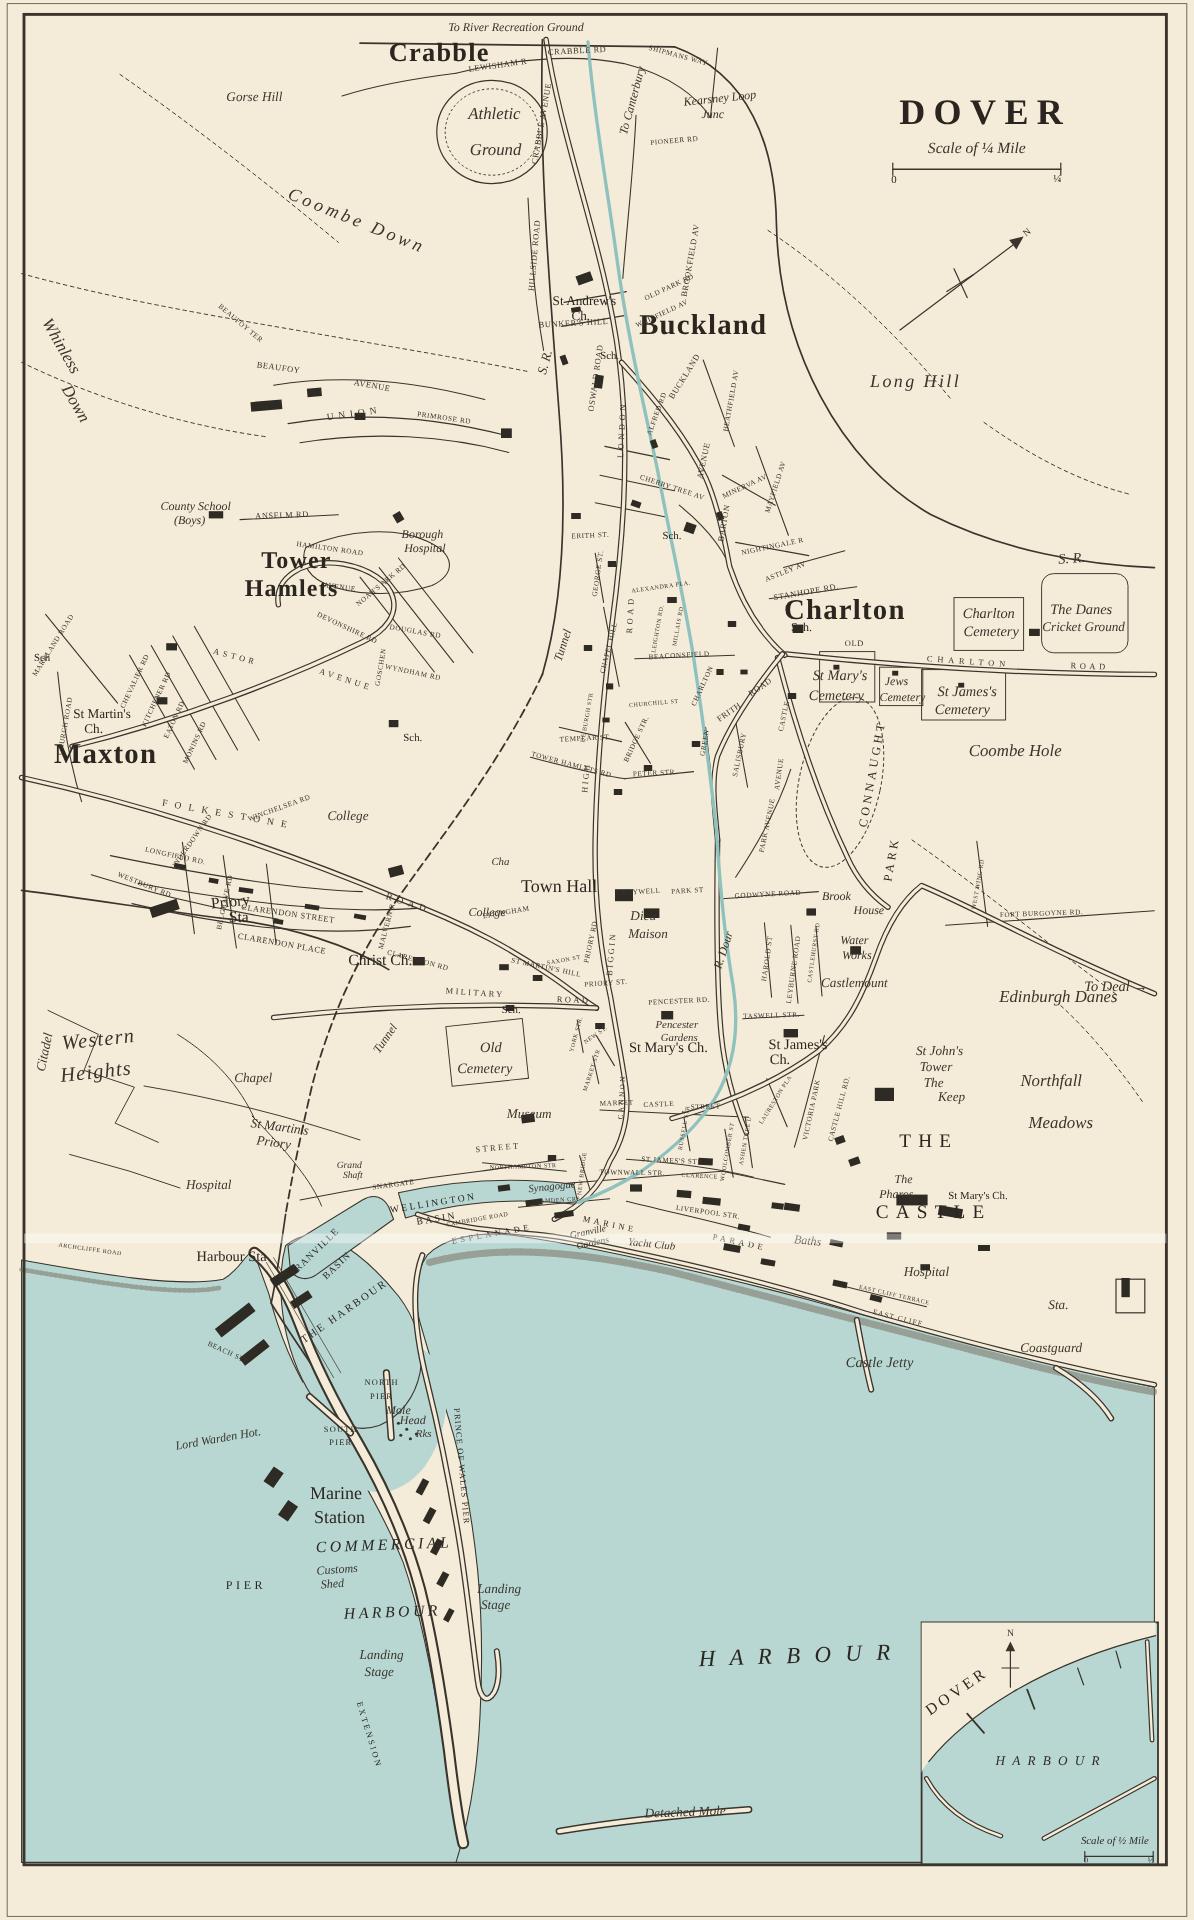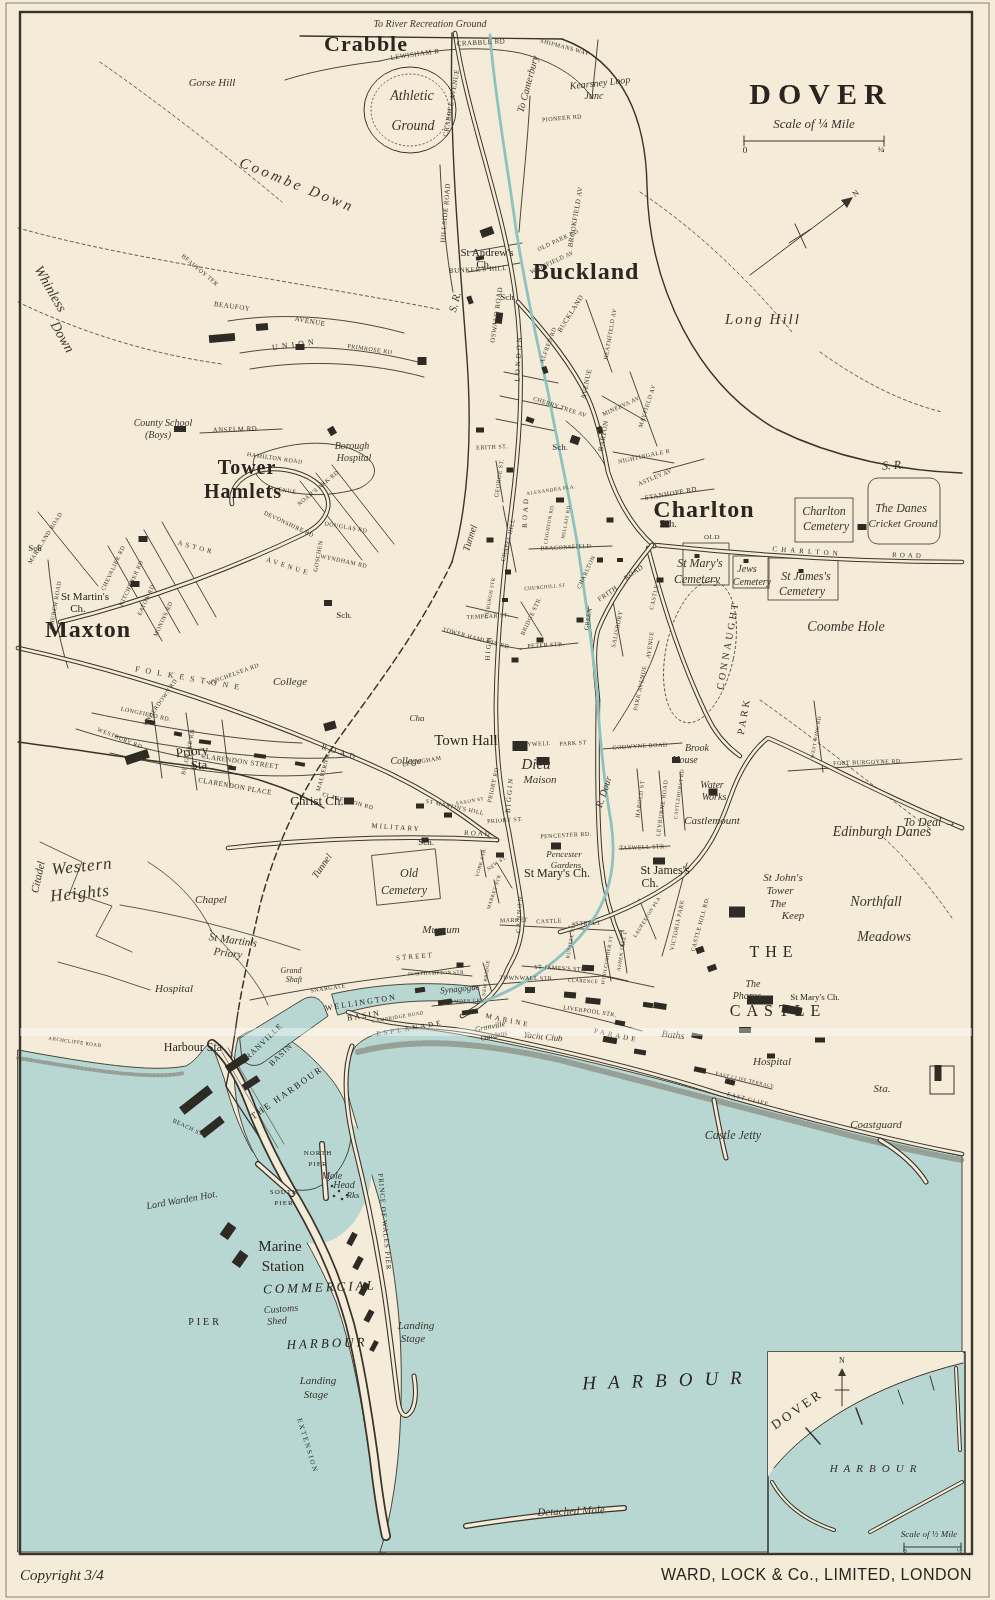--- a/index.html
+++ b/index.html
@@ -342,23 +342,23 @@
       <div class="lbl a" style="left: 752px; top: 582px; font-size: 10px; transform: translate(-50%, -50%) rotate(0deg);">Cemetery</div>
       <div class="lbl a" style="left: 806px; top: 576px; font-size: 12px; transform: translate(-50%, -50%) rotate(0deg);">St James's</div>
       <div class="lbl a" style="left: 802px; top: 591px; font-size: 12px; transform: translate(-50%, -50%) rotate(0deg);">Cemetery</div>
       <div class="lbl a" style="left: 846px; top: 627px; font-size: 14px; transform: translate(-50%, -50%) rotate(0deg);">Coombe Hole</div>
       <div class="lbl a" style="left: 882px; top: 832px; font-size: 14px; transform: translate(-50%, -50%) rotate(0deg);">Edinburgh Danes</div>
       <div class="lbl a" style="left: 876px; top: 902px; font-size: 14px; transform: translate(-50%, -50%) rotate(0deg);">Northfall</div>
       <div class="lbl a" style="left: 884px; top: 937px; font-size: 14px; transform: translate(-50%, -50%) rotate(0deg);">Meadows</div>
       <div class="lbl a" style="left: 712px; top: 785px; font-size: 10px; transform: translate(-50%, -50%) rotate(0deg);">Water</div>
       <div class="lbl a" style="left: 714px; top: 797px; font-size: 10px; transform: translate(-50%, -50%) rotate(0deg);">Works</div>
       <div class="lbl a" style="left: 697px; top: 748px; font-size: 10px; transform: translate(-50%, -50%) rotate(0deg);">Brook</div>
-      <div class="lbl a" style="left: 685px; top: 760px; font-size: 10px; transform: translate(-50%, -50%) rotate(0deg);">House</div>
+      <div class="lbl a" style="left: 724px; top: 760px; font-size: 10px; transform: translate(-50%, -50%) rotate(0deg);">House</div>
       <div class="lbl a" style="left: 540px; top: 751px; font-size: 11px; transform: translate(-50%, -50%) rotate(0deg); margin-top: 28px;">Maison</div>
-      <div class="lbl a" style="left: 536px; top: 764px; font-size: 15px; transform: translate(-50%, -50%) rotate(0deg);">Dieu</div>
+      <div class="lbl a" style="left: 536px; top: 764px; font-size: 11px; transform: translate(-50%, -50%) rotate(0deg);">Dieu</div>
       <div class="lbl a" style="left: 290px; top: 681px; font-size: 11px; transform: translate(-50%, -50%) rotate(0deg);">College</div>
       <div class="lbl a" style="left: 406px; top: 761px; font-size: 10px; transform: translate(-50%, -50%) rotate(0deg);">College</div>
       <div class="lbl a" style="left: 417px; top: 718px; font-size: 9px; transform: translate(-50%, -50%) rotate(0deg);">Cha</div>
       <div class="lbl a" style="left: 409px; top: 873px; font-size: 12px; transform: translate(-50%, -50%) rotate(0deg);">Old</div>
       <div class="lbl a" style="left: 404px; top: 890px; font-size: 12px; transform: translate(-50%, -50%) rotate(0deg);">Cemetery</div>
       <div class="lbl a" style="left: 441px; top: 929px; font-size: 11px; transform: translate(-50%, -50%) rotate(0deg);">Museum</div>
       <div class="lbl a" style="left: 564px; top: 854px; font-size: 9px; transform: translate(-50%, -50%) rotate(0deg);">Pencester</div>
       <div class="lbl a" style="left: 566px; top: 865px; font-size: 9px; transform: translate(-50%, -50%) rotate(0deg);">Gardens</div>
       <div class="lbl a" style="left: 712px; top: 820px; font-size: 11px; transform: translate(-50%, -50%) rotate(0deg);">Castlemount</div>
       <div class="lbl a" style="left: 783px; top: 877px; font-size: 11px; transform: translate(-50%, -50%) rotate(0deg);">St John's</div>
@@ -582,17 +582,13 @@
 
   <div class="abs c" id="inset-dover">DOVER</div>
   <div class="abs" id="inset-harbour">HARBOUR</div>
   <div class="abs n" id="inset-n">N</div>
   <div class="abs" id="inset-scale">Scale of ½ Mile</div>
   <div class="abs n" id="inset-zero">0</div>
   <div class="abs n" id="inset-half">½</div>
 
   <div class="fold"></div>
 
-  <div class="caption-row">
-    <span class="copyright">Copyright 3/4</span>
-    <span class="publisher">WARD, LOCK &amp; Co., LIMITED, LONDON</span>
-  </div>
 </div>
 
 </body></html>

